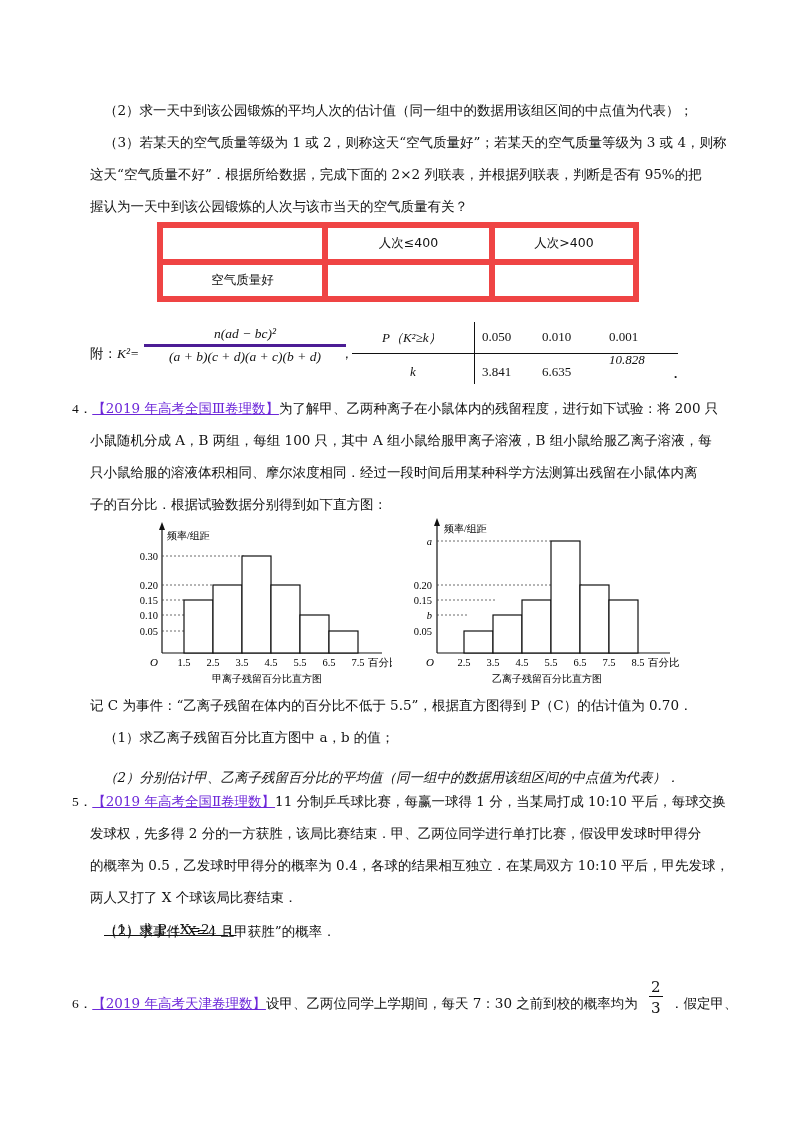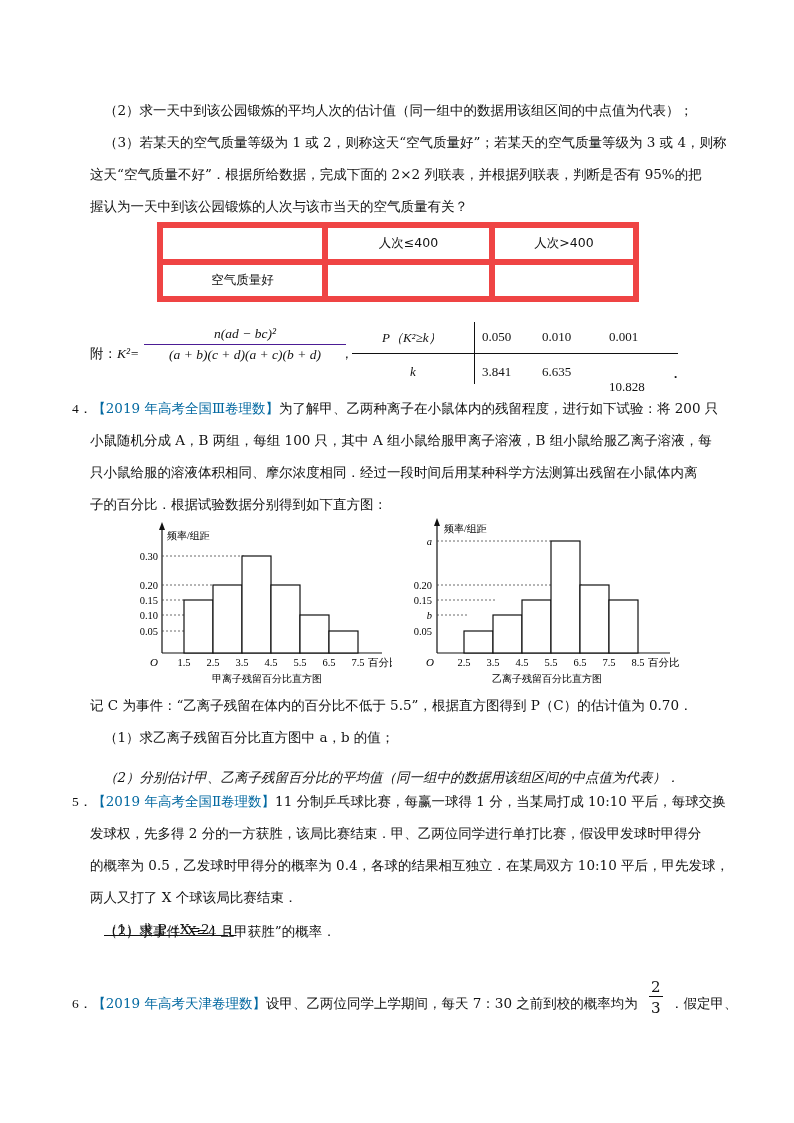--- a/index.html
+++ b/index.html
@@ -1,26 +1,26 @@
 <!DOCTYPE html>
 <html><head>
 <meta charset="utf-8">
 <style>
   html, body { margin: 0; padding: 0; background: #ffffff; }
   body { width: 794px; height: 1123px; position: relative; overflow: hidden;
          font-family: "DejaVu Serif", "Liberation Serif", serif; color: #111; font-size: 13.5px; }
   .line { position: absolute; white-space: nowrap; line-height: 20px; }
   .ital { font-style: italic; font-family: "Liberation Serif", "DejaVu Serif", serif; }
-  .src { color: #0369a1; }
+  .src { color: #6d28d9; text-decoration: underline; }
   .qnum { font-family: "Liberation Serif", serif; }
   table.ct { position: absolute; left: 157px; top: 222px; border-collapse: collapse; width: 482px; }
   table.ct td { border: 6px solid #ef4444; height: 31px; text-align: center; font-size: 12.5px;
                 font-family: "DejaVu Sans", "Liberation Sans", sans-serif; padding: 0; }
   .frac { position: absolute; display: flex; flex-direction: column; align-items: center; }
-  .frac .num { border-bottom: 1px solid #4c1d95; padding: 0 4px 2px; }
+  .frac .num { border-bottom: 3px solid #4c1d95; padding: 0 4px 2px; }
   .frac .den { padding-top: 2px; }
   .ptable { position: absolute; left: 352px; top: 322px; width: 326px; height: 62px; }
   .ptable .hline { position: absolute; left: 0; right: 0; top: 31px; border-top: 1px solid #111; }
   .ptable .vline { position: absolute; left: 122px; top: 0; bottom: 0; border-left: 1px solid #111; }
   .ptable .cell { position: absolute; font-family: "Liberation Serif", serif; font-size: 13px; }
   .chart { position: absolute; }
   .chart svg text { font-family: "Liberation Serif", "DejaVu Serif", serif; }
 </style>
 </head>
 <body>
@@ -57,21 +57,21 @@
 <div class="ptable">
   <div class="hline"></div>
   <div class="vline"></div>
   <div class="cell ital" style="left:30px; top:7px;">P（K²≥k）</div>
   <div class="cell" style="left:130px; top:7px;">0.050</div>
   <div class="cell" style="left:190px; top:7px;">0.010</div>
   <div class="cell" style="left:257px; top:7px;">0.001</div>
   <div class="cell ital" style="left:58px; top:42px;">k</div>
   <div class="cell" style="left:130px; top:42px;">3.841</div>
   <div class="cell" style="left:190px; top:42px;">6.635</div>
-  <div class="cell" style="left:257px; top:57px;">10.828</div>
+  <div class="cell" style="left:257px; top:30px;font-style:italic;">10.828</div>
   <div class="cell" style="left:322px; top:44px; font-weight:bold;">.</div>
 </div>
 
 <div class="line" style="left:72px; top:398px;">
   <span class="qnum">4．</span><span class="src">【2019 年高考全国Ⅲ卷理数】</span><span>为了解甲、乙两种离子在小鼠体内的残留程度，进行如下试验：将 200 只</span>
 </div>
 <div class="line" style="left:90px; top:430px;text-align:center;">小鼠随机分成 A，B 两组，每组 100 只，其中 A 组小鼠给服甲离子溶液，B 组小鼠给服乙离子溶液，每</div>
 <div class="line" style="left:90px; top:462px;">只小鼠给服的溶液体积相同、摩尔浓度相同．经过一段时间后用某种科学方法测算出残留在小鼠体内离</div>
 <div class="line" style="left:90px; top:494px;">子的百分比．根据试验数据分别得到如下直方图：</div>
 

